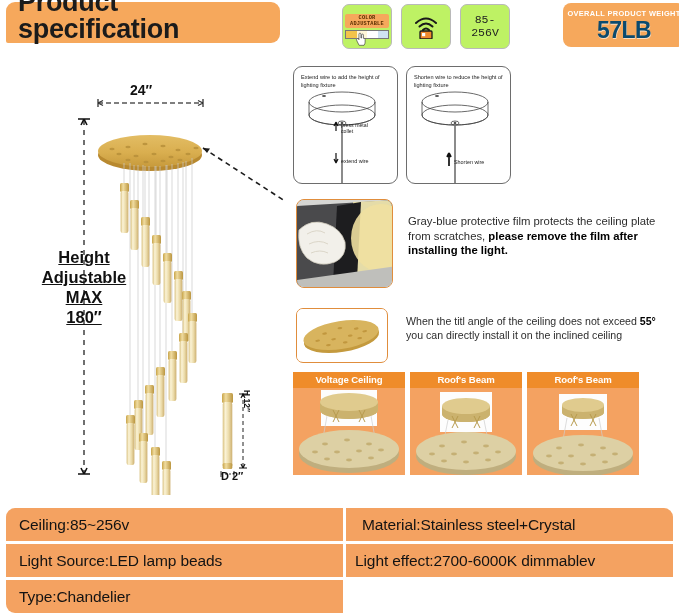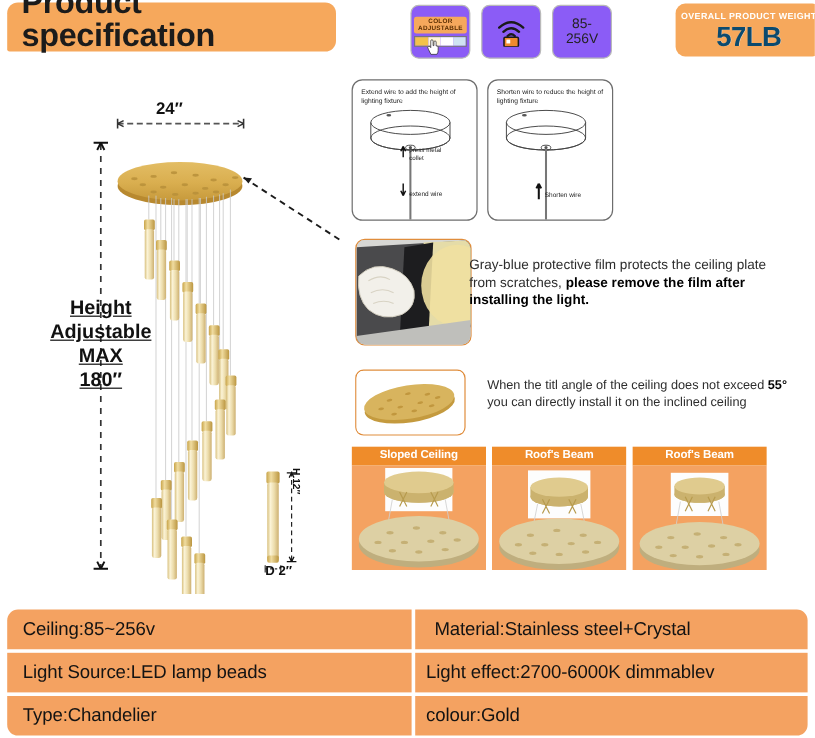--- a/index.html
+++ b/index.html
@@ -26,23 +26,23 @@
   }
   .title-pill .t {
     font-size: 27px; font-weight: bold; color: #1b1b1b;
     letter-spacing: -0.3px; line-height: 1;
   }
 
   .badge-row { position: absolute; left: 342px; top: 4px; display: flex; gap: 9px; }
   .badge {
     width: 50px; height: 45px;
     border: 1px solid #b9b9b9; border-radius: 7px;
-    background: #8b5cf6;
+    background: #bef264;
     display: flex; flex-direction: column; align-items: center; justify-content: center;
-    position: relative; overflow: hidden;
+    position: relative; overflow: hidden; font-family: Liberation Mono, monospace;
   }
   .cb-head {
     width: 44px; background: #f6a85c; color: #5a2d00;
     font-size: 5.3px; font-weight: bold; text-align: center;
     line-height: 6.4px; padding: 1px 0; letter-spacing: .2px;
     border-radius: 2px; margin-bottom: 2px;
   }
   .cb-strip { width: 44px; height: 9px; display: flex; border: 1px solid #777; }
   .cb-strip i { flex: 1; display: block; }
   .cb-hand {
@@ -103,21 +103,21 @@
     font-size: 5.6px; color: #222; line-height: 8px;
   }
 
   .film-thumb {
     position: absolute; left: 296px; top: 199px;
     width: 97px; height: 89px;
     border: 1.5px solid #e08d3c; border-radius: 8px;
     overflow: hidden; background: #cfcfcf;
   }
   .film-text {
-    position: absolute; left: 391px; top: 214px; width: 262px;
+    position: absolute; left: 408px; top: 214px; width: 262px;
     font-size: 11.3px; color: #2d2d2d; line-height: 14.6px;
   }
   .film-text b { color: #000; }
 
   .tilt-thumb {
     position: absolute; left: 296px; top: 308px;
     width: 92px; height: 55px;
     border: 1.5px solid #e08d3c; border-radius: 7px;
     background: #fff; overflow: hidden;
   }
@@ -454,21 +454,21 @@
             <ellipse cx="62" cy="32" rx="2.4" ry="1.1"></ellipse>
         </g>
       </g>
     </svg>
   </div>
   <div class="tilt-text">
     <span>When the titl angle of the ceiling does not exceed </span><b>55°</b><span> you can directly install it on the inclined ceiling</span>
   </div>
 
   <div class="mountcard mc1">
-    <div class="mc-head">Sloped Ceiling</div>
+    <div class="mc-head">Voltage Ceiling</div>
     <div class="mc-body">
       <svg width="112" height="87" viewBox="0 0 112 87">
         <rect x="28" y="2" width="56" height="36" fill="#fdfdfd"></rect>
         <ellipse cx="56" cy="22" rx="29" ry="9" fill="#d0ba7e"></ellipse>
         <path d="M27 14 L27 22 A29 9 0 0 0 85 22 L85 14" fill="#cbb26e"></path>
         <ellipse cx="56" cy="14" rx="29" ry="9" fill="#e0cb8e"></ellipse>
         <g stroke="#b79b4e" stroke-width="1" fill="none">
           <path d="M40 22 L46 34 M46 22 L40 34 M66 22 L72 34 M72 22 L66 34"></path>
         </g>
         <g stroke="#cfcfcf" stroke-width="0.7">
@@ -563,17 +563,16 @@
     <div class="spec-row">
       <div class="spec-cell left">Ceiling:85~256v</div>
       <div class="spec-cell right">Material:Stainless steel+Crystal</div>
     </div>
     <div class="spec-row">
       <div class="spec-cell left">Light Source:LED lamp beads</div>
       <div class="spec-cell right">Light effect:2700-6000K dimmablev</div>
     </div>
     <div class="spec-row">
       <div class="spec-cell left">Type:Chandelier</div>
-      <div class="spec-cell right">colour:Gold</div>
     </div>
   </div>
 
 </div>
 
 </body></html>

